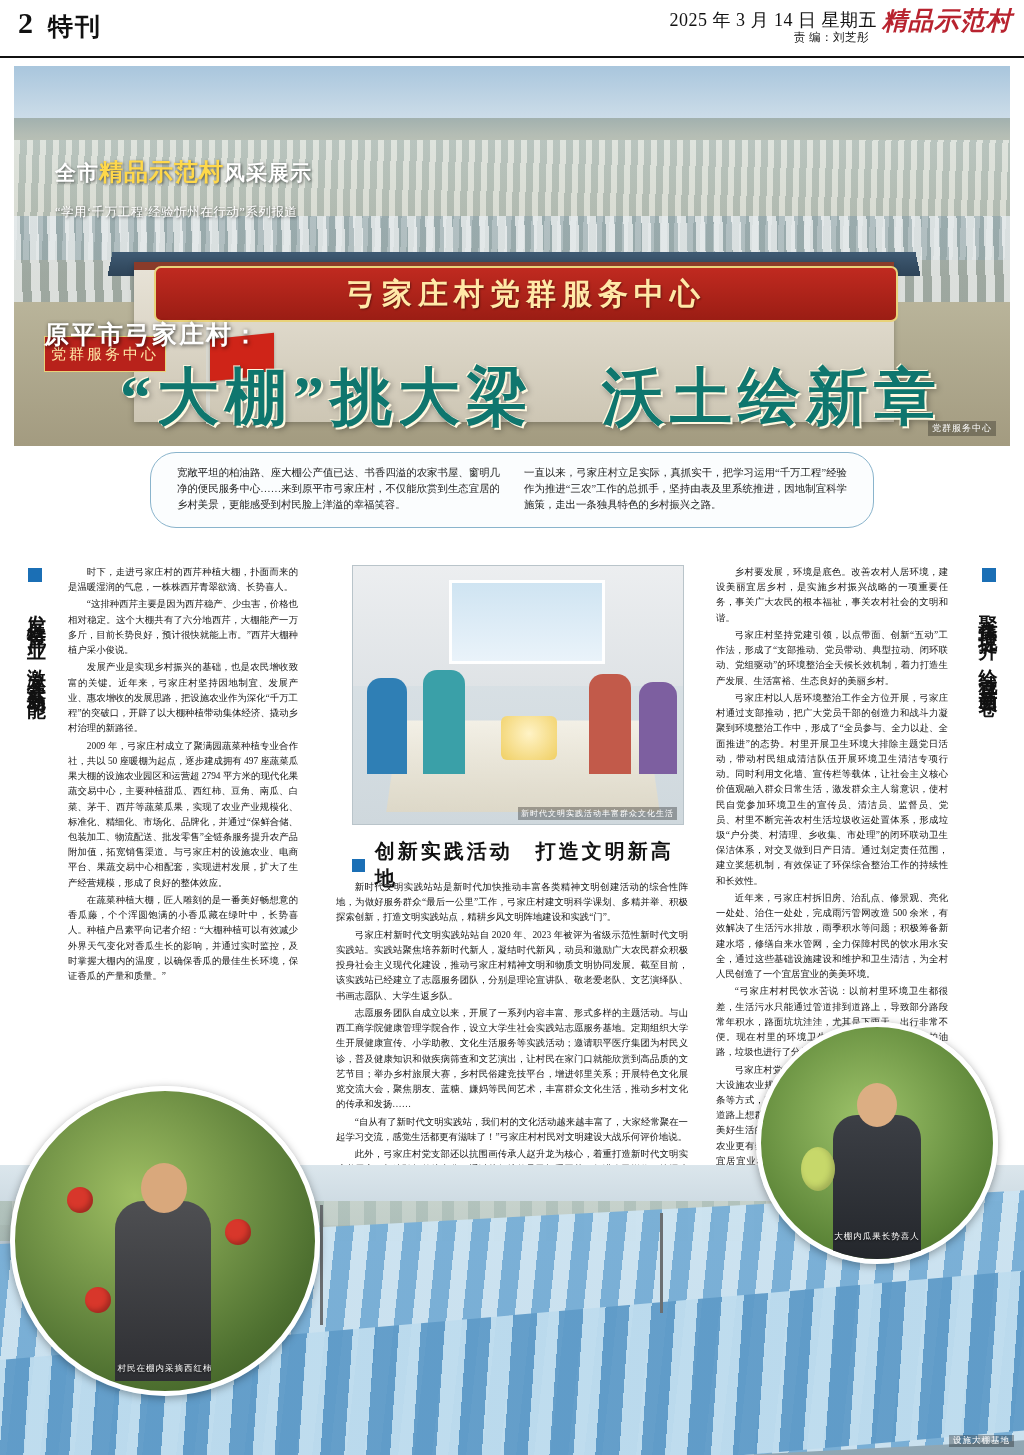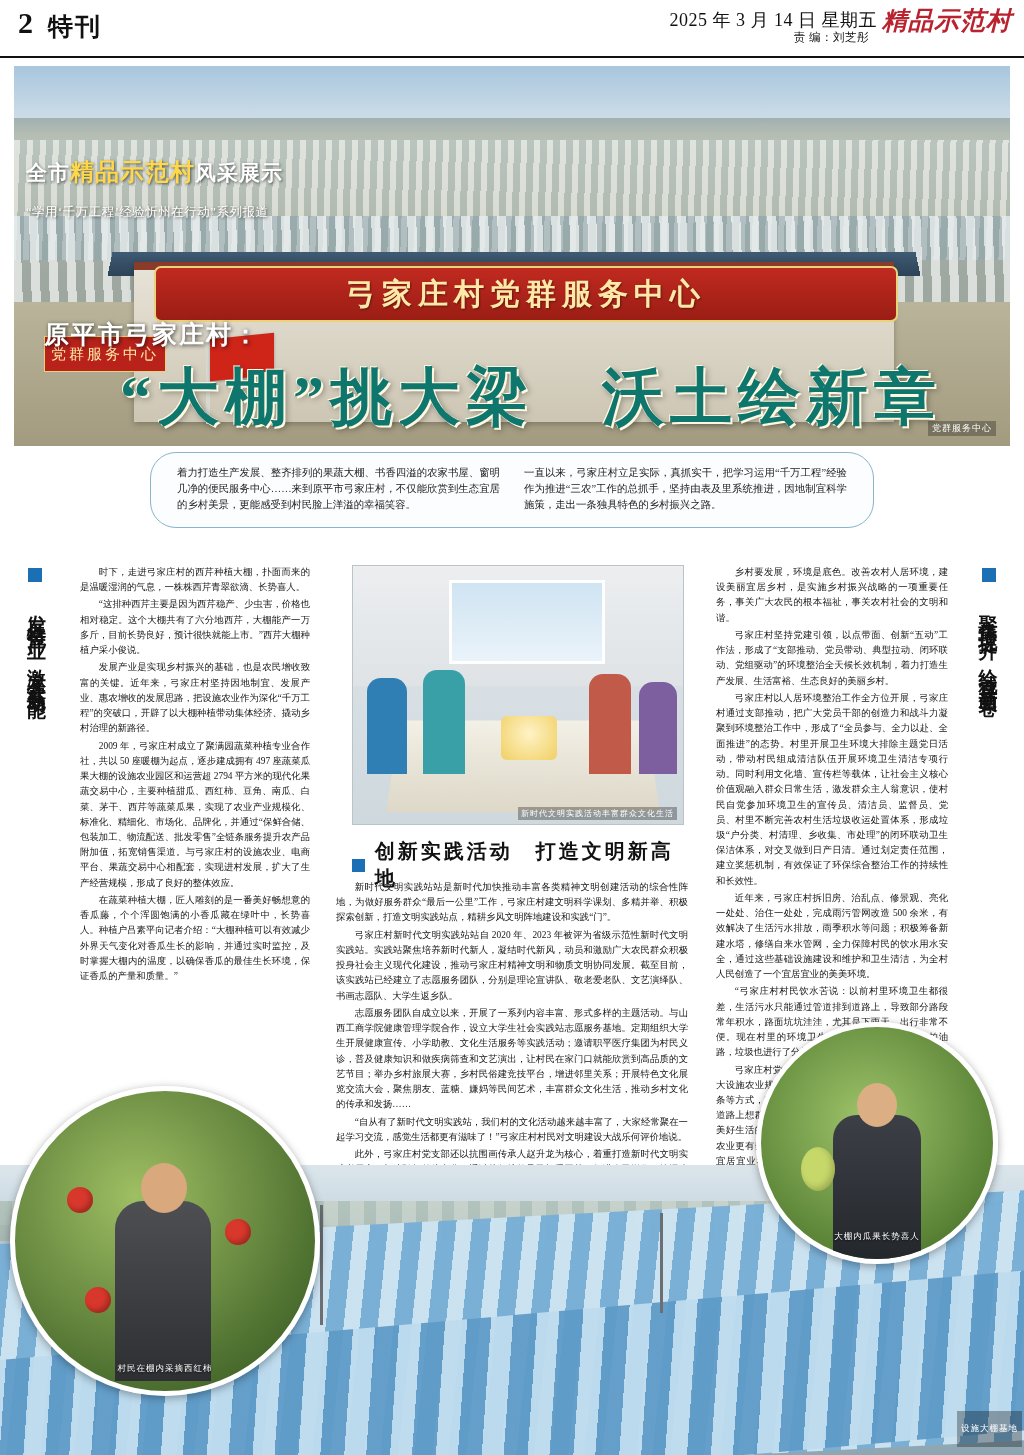--- a/index.html
+++ b/index.html
@@ -94,21 +94,21 @@
     position:absolute;left:30px;top:270px;width:120px;height:34px;
     background:#b8221b;color:#ffe9a8;font-size:15px;letter-spacing:3px;
     display:flex;align-items:center;justify-content:center;border:1px solid #e8d27a;
   }
   .hero-credit{
     position:absolute;right:14px;bottom:10px;font-size:9px;color:#fff;
     background:rgba(0,0,0,.28);padding:1px 4px;letter-spacing:1px;
   }
 
   
-  .kicker-wrap{position:absolute;left:12px;top:90px;}
+  .kicker-wrap{position:absolute;left:41px;top:90px;}
   .kicker-line1{font-size:21px;font-weight:bold;color:#ffffff;letter-spacing:1px;
     text-shadow:1px 1px 3px rgba(0,0,0,.6);}
   .kicker-line1 .hl{color:#ffd84a;font-size:24px;}
   .kicker-line2{margin-top:16px;font-size:12.5px;color:#ffffff;letter-spacing:.5px;
     text-shadow:1px 1px 3px rgba(0,0,0,.65);}
 
   .sub-title{
     position:absolute;left:44px;top:318px;font-size:25px;font-weight:bold;color:#ffffff;
     letter-spacing:2px;text-shadow:1px 1px 4px rgba(0,0,0,.75);
   }
@@ -142,21 +142,21 @@
   }
   .vb-left{left:28px;top:568px;}
   .vb-right{right:28px;top:568px;}
 
   
   .col{
     position:absolute;font-size:9.4px;line-height:1.62;text-align:justify;
     color:#151515;
   }
   .col p{margin:0 0 2px 0;text-indent:2em;}
-  .col-left{left:80px;top:565px;width:230px;}
+  .col-left{left:68px;top:565px;width:230px;}
   .col-mid{left:336px;top:880px;width:352px;}
   .col-right{left:716px;top:565px;width:232px;}
 
   
   .mid-photo{
     position:absolute;left:352px;top:565px;width:330px;height:258px;
     background:linear-gradient(#dfe6ea,#cfd8dd);overflow:hidden;border:1px solid #b9c4ca;
   }
   .mid-photo .pwall{position:absolute;left:0;top:0;width:100%;height:120px;
     background:linear-gradient(#eceef0,#dfe3e6);}
@@ -208,22 +208,22 @@
       rgba(95,155,200,.95) 0 24px,
       rgba(190,220,238,.95) 24px 46px);
     transform:skewY(-5deg);
   }
   .bp-field{
     position:absolute;left:0;top:36px;width:100%;height:40px;
     background:repeating-linear-gradient(90deg,rgba(150,170,150,.5) 0 12px,rgba(190,200,180,.5) 12px 26px);
   }
   .bp-pole{position:absolute;width:3px;background:#6b6f72;}
   .bottom-credit{
-    position:absolute;right:2px;bottom:8px;font-size:8.5px;color:#fff;
-    background:rgba(0,0,0,.3);padding:12px 4px;letter-spacing:1px;
+    position:absolute;right:10px;bottom:8px;font-size:8.5px;color:#fff;
+    background:rgba(0,0,0,.3);padding:0 4px;letter-spacing:1px;
   }
 
   
   .circle-photo{
     position:absolute;border-radius:50%;border:5px solid #ffffff;
     box-shadow:0 2px 8px rgba(0,0,0,.35);overflow:hidden;
   }
   .cp-left{left:10px;top:1086px;width:300px;height:300px;
     background:radial-gradient(circle at 40% 35%,#9fbf63,#4e7030 70%,#34521f);}
   .cp-right{right:26px;top:1022px;width:232px;height:232px;
@@ -293,21 +293,21 @@
     <div class="kicker-line2">“学用‘千万工程’经验忻州在行动”系列报道</div>
   </div>
 
   <span class="hero-credit">党群服务中心</span>
 </div>
 
 <div class="sub-title">原平市弓家庄村：</div>
 <div class="main-title">“大棚”挑大梁　沃土绘新章</div>
 
 <div class="lead-box">
-  <div class="lead-col">着力打造生产发展、整齐排列的果蔬大棚、书香四溢的农家书屋、窗明几净的便民服务中心……来到原平市弓家庄村，不仅能欣赏到生态宜居的乡村美景，更能感受到村民脸上洋溢的幸福笑容。</div>
+  <div class="lead-col">宽敞平坦的柏油路、座大棚公产值已达、书香四溢的农家书屋、窗明几净的便民服务中心……来到原平市弓家庄村，不仅能欣赏到生态宜居的乡村美景，更能感受到村民脸上洋溢的幸福笑容。</div>
   <div class="lead-col">一直以来，弓家庄村立足实际，真抓实干，把学习运用“千万工程”经验作为推进“三农”工作的总抓手，坚持由表及里系统推进，因地制宜科学施策，走出一条独具特色的乡村振兴之路。</div>
 </div>
 
 <div class="vbullet vb-left"></div>
 <div class="vhead vhead-left">发展特色产业　激发共富新动能</div>
 
 <div class="vbullet vb-right"></div>
 <div class="vhead vhead-right">聚焦环境提升　绘就宜居新画卷</div>
 
 <div class="col col-left">

